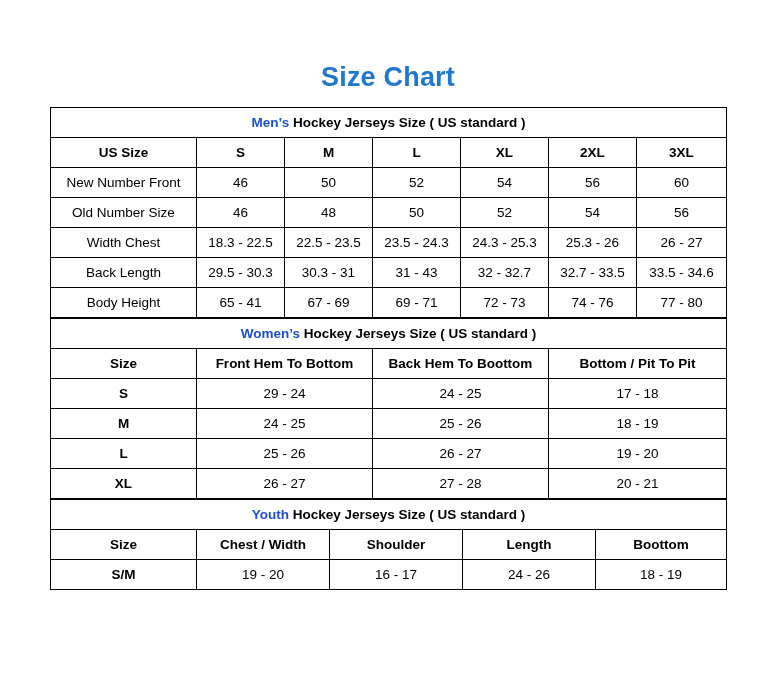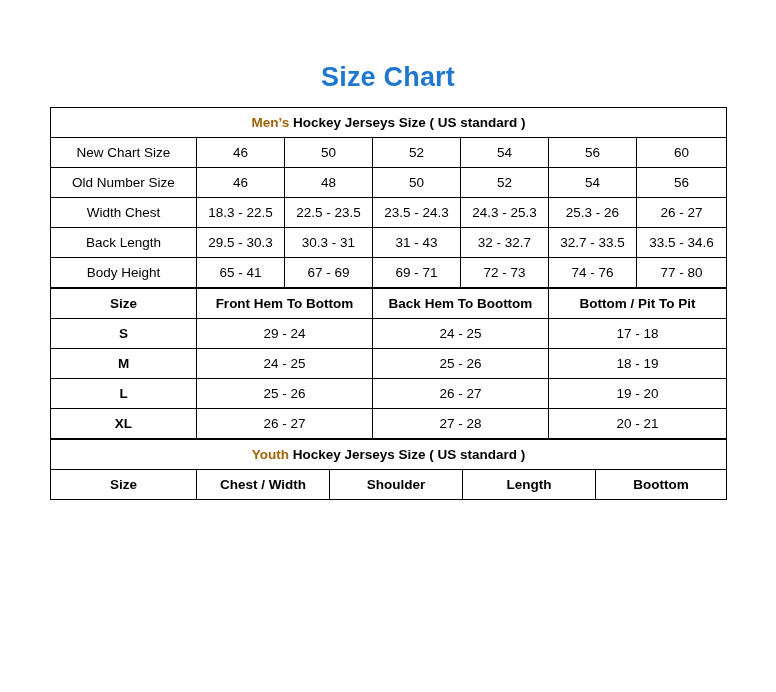--- a/index.html
+++ b/index.html
@@ -47,21 +47,21 @@
     vertical-align: middle;
     background: #ffffff;
   }
   td.section-head {
     background: #ffff00;
     font-weight: bold;
     font-size: 14.5px;
     height: 30px;
   }
   td.section-head .accent {
-    color: #a16207;
+    color: #1d4ed8;
   }
   td.col-head {
     font-weight: bold;
   }
   td.row-head {
     font-weight: normal;
   }
   td.row-head-bold {
     font-weight: bold;
   }
@@ -83,21 +83,30 @@
         <col style="width:88px">
           <col style="width:88px">
           <col style="width:88px">
           <col style="width:90px">
       </colgroup>
       <tbody>
         <tr>
           <td class="section-head" colspan="7"><span class="accent">Men’s</span><span> Hockey Jerseys Size ( US standard )</span></td>
         </tr>
         <tr>
-          <td class="row-head">New Chart Size</td>
+          <td class="col-head">US Size</td>
+          <td class="col-head">S</td>
+          <td class="col-head">M</td>
+          <td class="col-head">L</td>
+          <td class="col-head">XL</td>
+          <td class="col-head">2XL</td>
+          <td class="col-head">3XL</td>
+        </tr>
+        <tr>
+          <td class="row-head">New Number Front</td>
           <td>46</td>
           <td>50</td>
           <td>52</td>
           <td>54</td>
           <td>56</td>
           <td>60</td>
         </tr>
         <tr>
           <td class="row-head">Old Number Size</td>
           <td>46</td>
@@ -138,20 +147,23 @@
     </table>
 
     <table class="size-table">
       <colgroup>
         <col style="width:146px">
           <col style="width:176px">
           <col style="width:176px">
           <col style="width:178px">
       </colgroup>
       <tbody>
+        <tr>
+          <td class="section-head" colspan="4"><span class="accent">Women’s</span><span> Hockey Jerseys Size ( US standard )</span></td>
+        </tr>
         <tr>
           <td class="col-head">Size</td>
           <td class="col-head">Front Hem To Bottom</td>
           <td class="col-head">Back Hem To Boottom</td>
           <td class="col-head">Bottom / Pit To Pit</td>
         </tr>
         <tr>
           <td class="row-head-bold">S</td>
           <td>29 - 24</td>
           <td>24 - 25</td>
@@ -190,17 +202,24 @@
         <tr>
           <td class="section-head" colspan="5"><span class="accent">Youth</span><span> Hockey Jerseys Size ( US standard )</span></td>
         </tr>
         <tr>
           <td class="col-head">Size</td>
           <td class="col-head">Chest / Width</td>
           <td class="col-head">Shoulder</td>
           <td class="col-head">Length</td>
           <td class="col-head">Boottom</td>
         </tr>
+        <tr>
+          <td class="row-head-bold">S/M</td>
+          <td>19 - 20</td>
+          <td>16 - 17</td>
+          <td>24 - 26</td>
+          <td>18 - 19</td>
+        </tr>
       </tbody>
     </table>
 
   </div>
 </div>
 
 </body></html>

